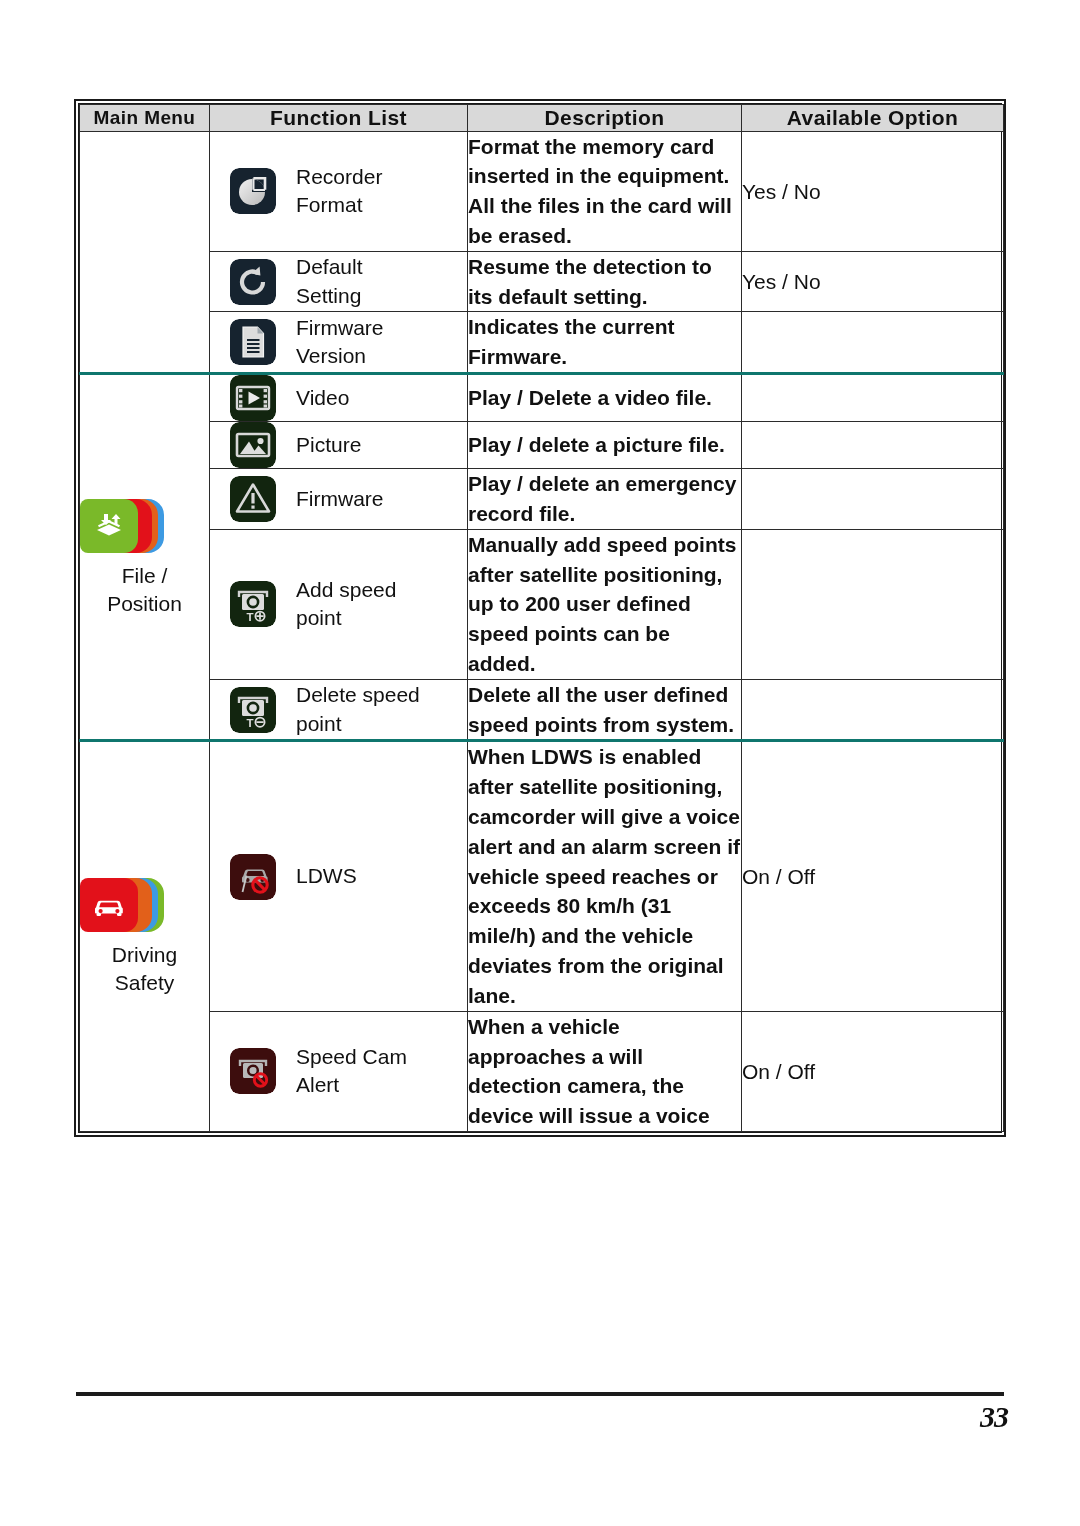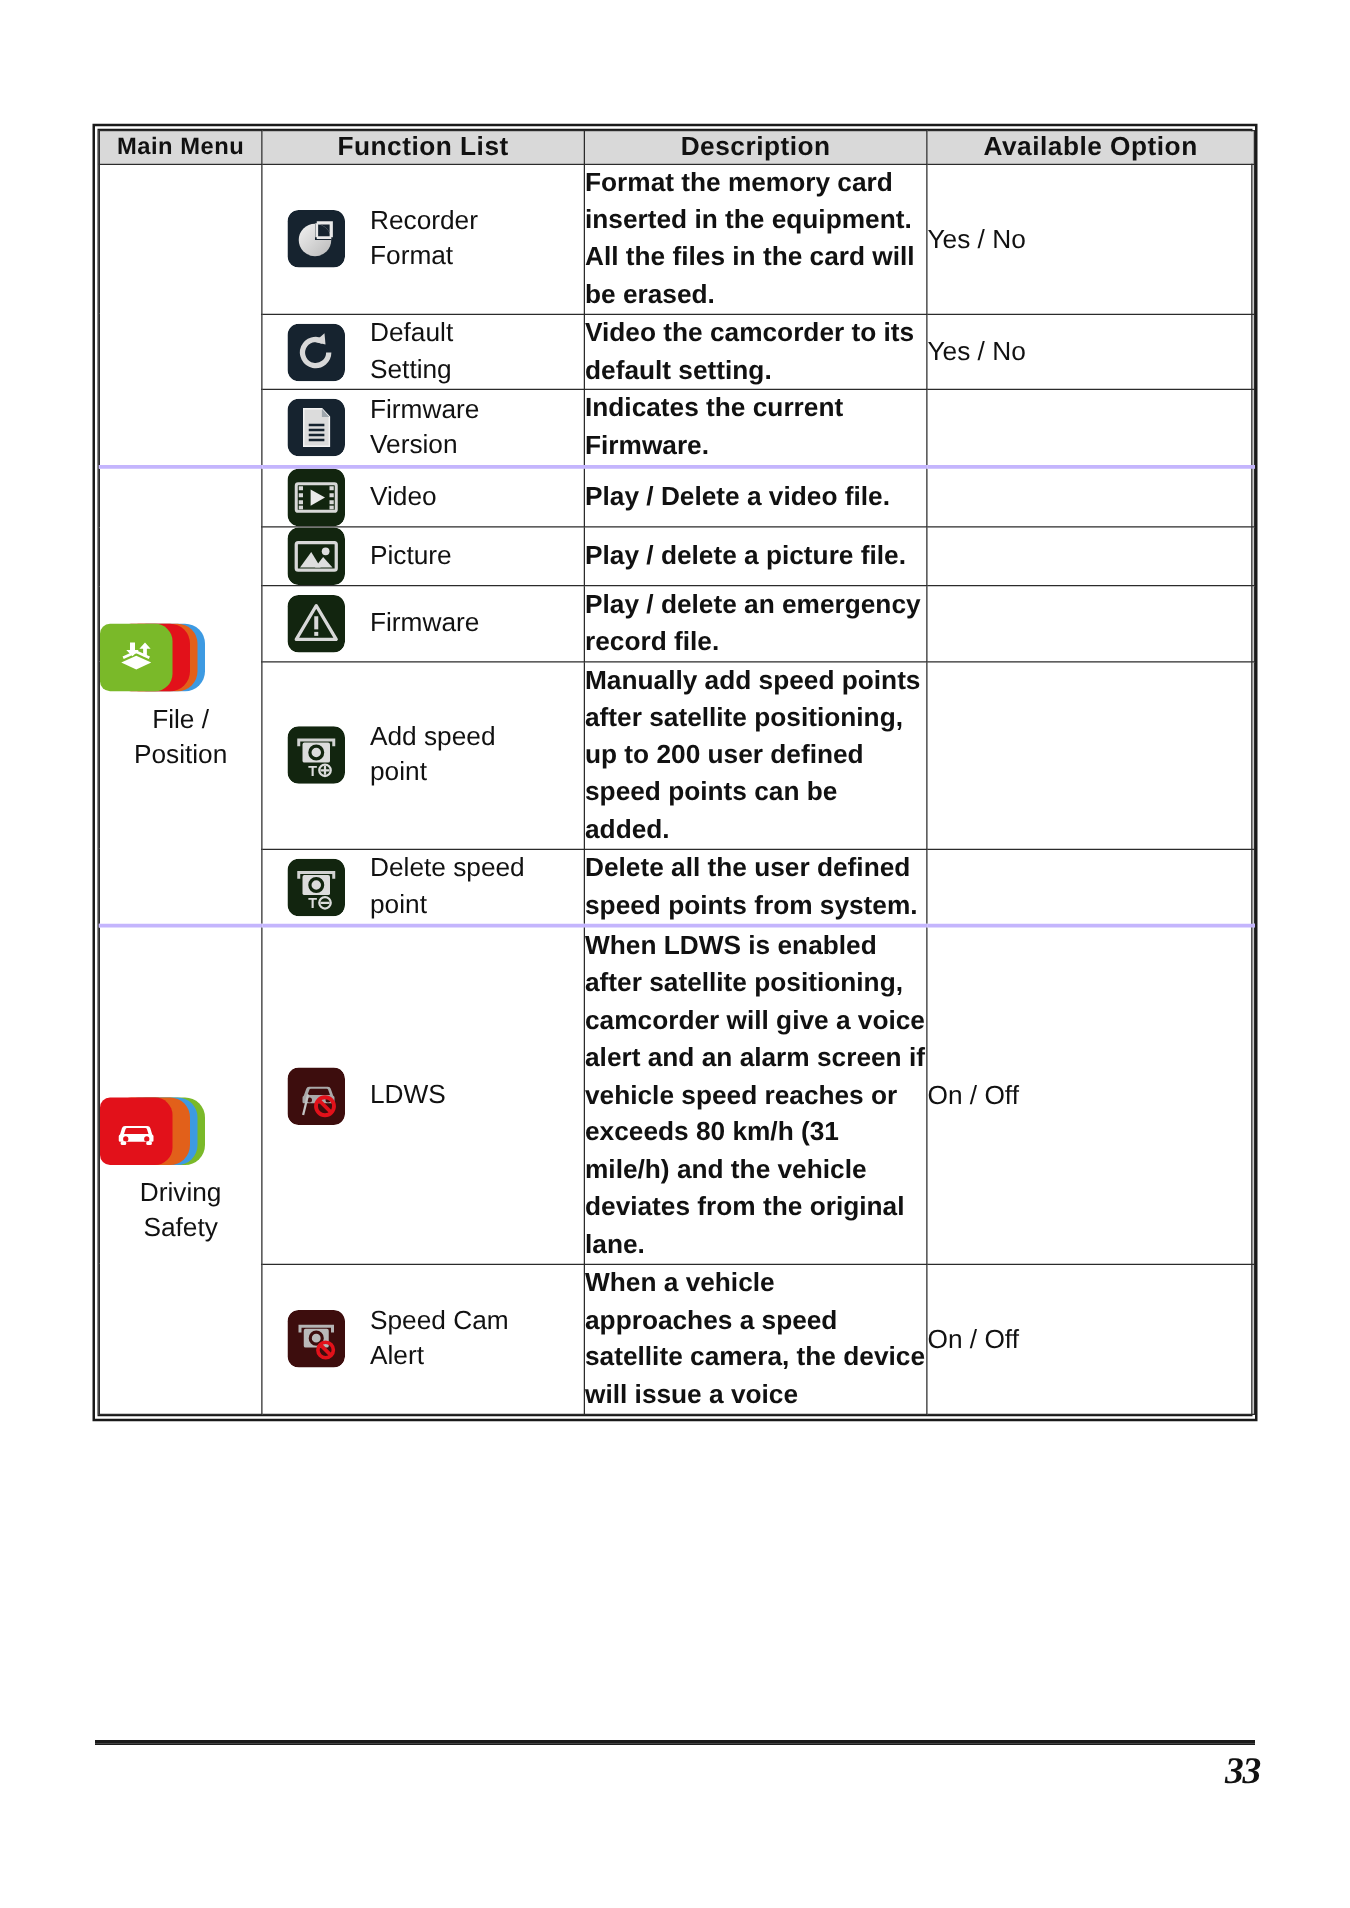--- a/index.html
+++ b/index.html
@@ -65,21 +65,21 @@
     font-weight: bold;
     letter-spacing: .4px;
     padding: 9px 4px;
     line-height: 1.22;
     color: #111;
     border: 1px solid #2b2b2b;
   }
   thead th.hm { font-size: 19px; }
 
   
-  tr.section-start > td { border-top: 3px solid #c4b5fd; }
+  tr.section-start > td { border-top: 3px solid #0f766e; }
 
   
   td.menucell {
     text-align: center;
     vertical-align: middle;
     padding: 6px 2px;
   }
   .menu-wrap {
     display: flex;
     flex-direction: column;
@@ -250,21 +250,21 @@
                   <svg class="ico" viewBox="0 0 46 46" aria-hidden="true">
                     <rect x="0" y="0" width="46" height="46" rx="9" fill="#16232f"></rect>
                     <path d="M33 23 a10.5 10.5 0 1 1 -4.6 -8.7" fill="none" stroke="#d8d8d8" stroke-width="4.2" stroke-linecap="butt"></path>
                     <path d="M29.6 7.5 L30.4 16.6 L21.6 14.6 Z" fill="#d8d8d8"></path>
                   </svg>
                 </span>
                 <span class="func-label">Default
 Setting</span>
               </div>
             </td>
-            <td class="desccell">Video the camcorder to its default setting.</td>
+            <td class="desccell">Resume the detection to its default setting.</td>
             <td class="optcell">Yes / No</td>
           </tr>
 
           <tr>
             <td class="funccell">
               <div class="func-row">
                 <span class="func-icon-slot">
                   <svg class="ico" viewBox="0 0 46 46" aria-hidden="true">
                     <rect x="0" y="0" width="46" height="46" rx="9" fill="#16232f"></rect>
                     <path d="M13 8 h14.5 L33.5 14.5 V38 H13 Z" fill="#dcdcdc" stroke="#f3f3f3" stroke-width="1.2"></path>
@@ -465,21 +465,21 @@
                     <rect x="13" y="15" width="20" height="15" rx="1.5" fill="#b9b9b9"></rect>
                     <circle cx="23" cy="22.5" r="4.8" fill="none" stroke="#3d0d0d" stroke-width="2.5"></circle>
                     <circle cx="30.5" cy="32" r="6.2" fill="none" stroke="#e2111a" stroke-width="2.9"></circle>
                     <path d="M26.2 27.7 L34.8 36.3" stroke="#e2111a" stroke-width="2.9"></path>
                   </svg>
                 </span>
                 <span class="func-label">Speed Cam
 Alert</span>
               </div>
             </td>
-            <td class="desccell">When a vehicle approaches a speed satellite camera, the device will issue a voice</td>
+            <td class="desccell">When a vehicle approaches a will detection camera, the device will issue a voice</td>
             <td class="optcell">On / Off</td>
           </tr>
 
         </tbody>
       </table>
     </div>
   </div>
 
   <div class="footer-rule"></div>
   <div class="page-number">33</div>

